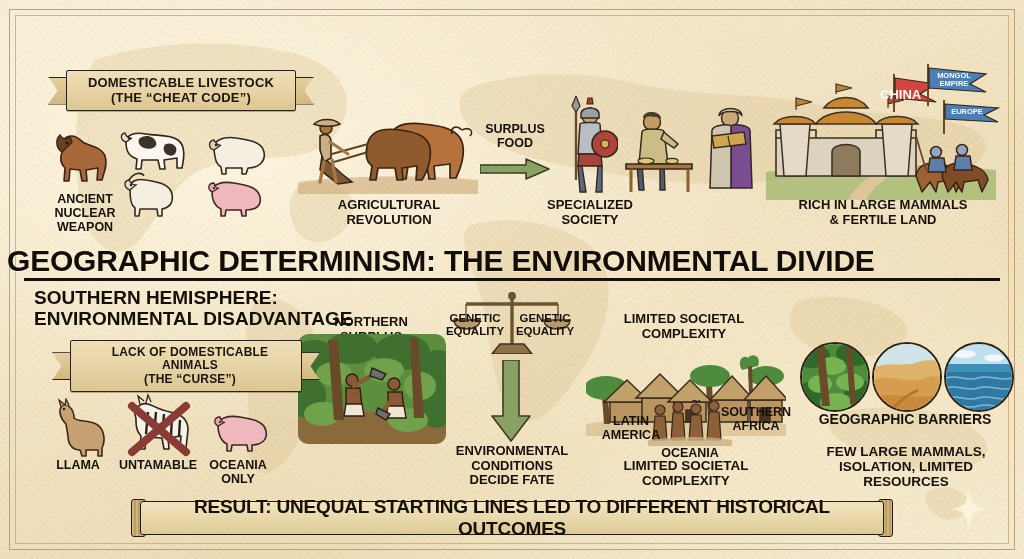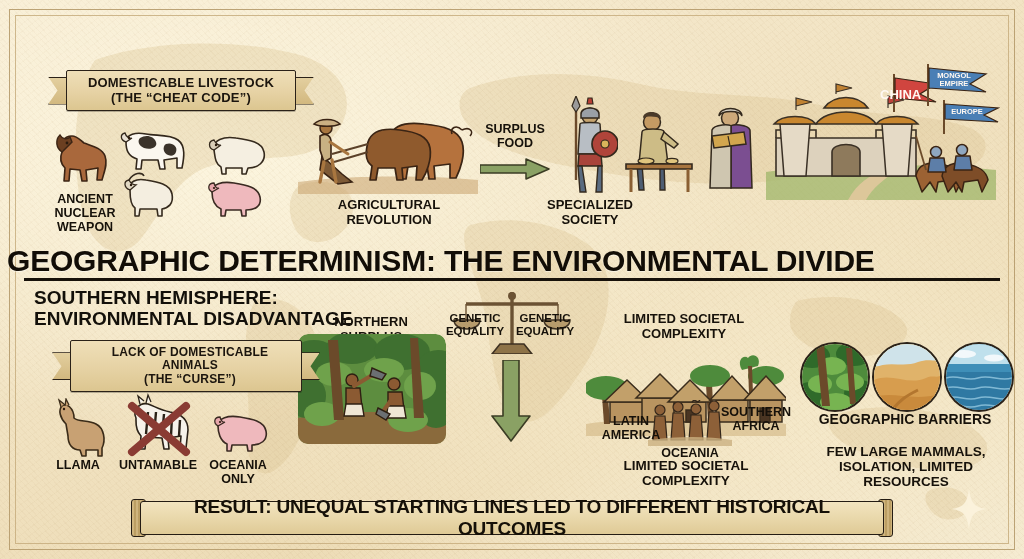--- a/index.html
+++ b/index.html
@@ -302,20 +302,22 @@
   <div class="cap-txt" style="left:930px;top:72px;width:48px;font-size:7.5px;color:#fff8f2;line-height:1.05;">MONGOL
 EMPIRE</div>
   <div class="art" style="left:940px;top:100px;width:60px;height:34px;">
     <svg viewBox="0 0 60 34">
         <path d="M4 0 L4 34" stroke="#6b4a2a" stroke-width="2"></path>
         <path d="M5 4 L58 8 L44 15 L58 22 L5 19 Z" fill="#4a7fb5" stroke="#3a2414" stroke-width="1.2"></path>
       </svg>
   </div>
   <div class="cap-txt" style="left:944px;top:108px;width:46px;font-size:7.5px;color:#fff8f2;">EUROPE</div>
 
+  <div class="cap-txt" style="left:780px;top:198px;width:206px;font-size:13px;">RICH IN LARGE MAMMALS
+&amp; FERTILE LAND</div>
 
   <div class="main-title" style="top:244px;font-size:30px;">GEOGRAPHIC DETERMINISM: THE ENVIRONMENTAL DIVIDE</div>
   <div class="divider" style="left:24px;right:24px;top:278px;height:3.4px;"></div>
 
   <div class="section-head" style="left:34px;top:287px;width:330px;font-size:19px;">SOUTHERN HEMISPHERE:
 ENVIRONMENTAL DISADVANTAGE</div>
 
   <div class="ribbon" style="left:70px;top:340px;">
     <div class="tail l"></div>
     <div class="tail r"></div>
@@ -407,20 +409,23 @@
   </div>
   <div class="cap-txt" style="left:444px;top:312px;width:62px;font-size:11.5px;">GENETIC
 EQUALITY</div>
   <div class="cap-txt" style="left:514px;top:312px;width:62px;font-size:11.5px;">GENETIC
 EQUALITY</div>
   <div class="art" style="left:490px;top:360px;width:42px;height:82px;">
     <svg viewBox="0 0 42 82">
       <path d="M13 0 L29 0 L29 56 L40 56 L21 81 L2 56 L13 56 Z" fill="#8aa164" stroke="#3b3c24" stroke-width="1.6" stroke-linejoin="round"></path>
     </svg>
   </div>
+  <div class="cap-txt" style="left:436px;top:444px;width:152px;font-size:13px;">ENVIRONMENTAL
+CONDITIONS
+DECIDE FATE</div>
 
   <div class="cap-txt" style="left:598px;top:312px;width:172px;font-size:13px;">LIMITED SOCIETAL
 COMPLEXITY</div>
   <div class="art" style="left:586px;top:344px;width:200px;height:92px;">
     <svg viewBox="0 0 200 92">
       <path d="M0 80 C50 72 150 72 200 80 L200 92 L0 92 Z" fill="#d6bc8c" opacity=".7"></path>
 
       <g>
         <path d="M16 52 L18 80 L24 80 L22 52 Z" fill="#6b4a2a"></path>
         <ellipse cx="20" cy="44" rx="22" ry="12" fill="#4e8b3c"></ellipse>

